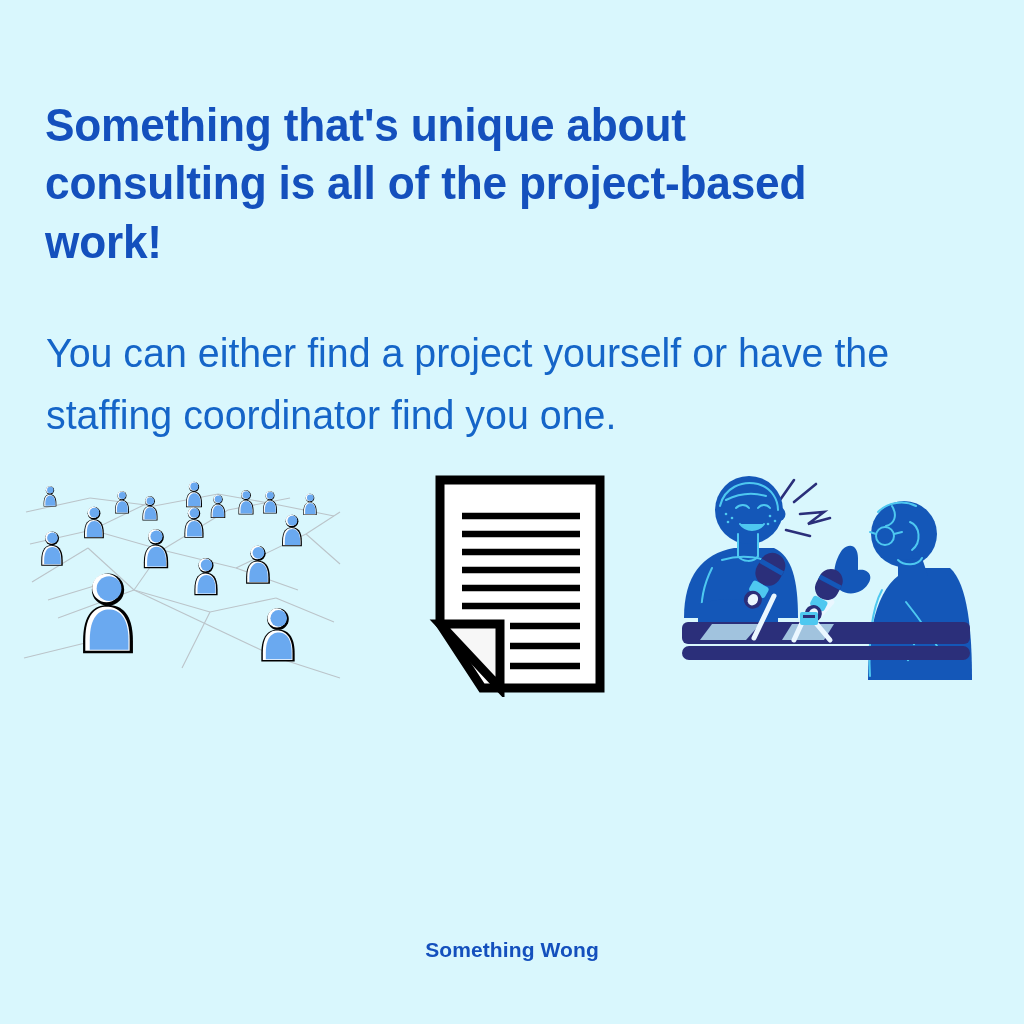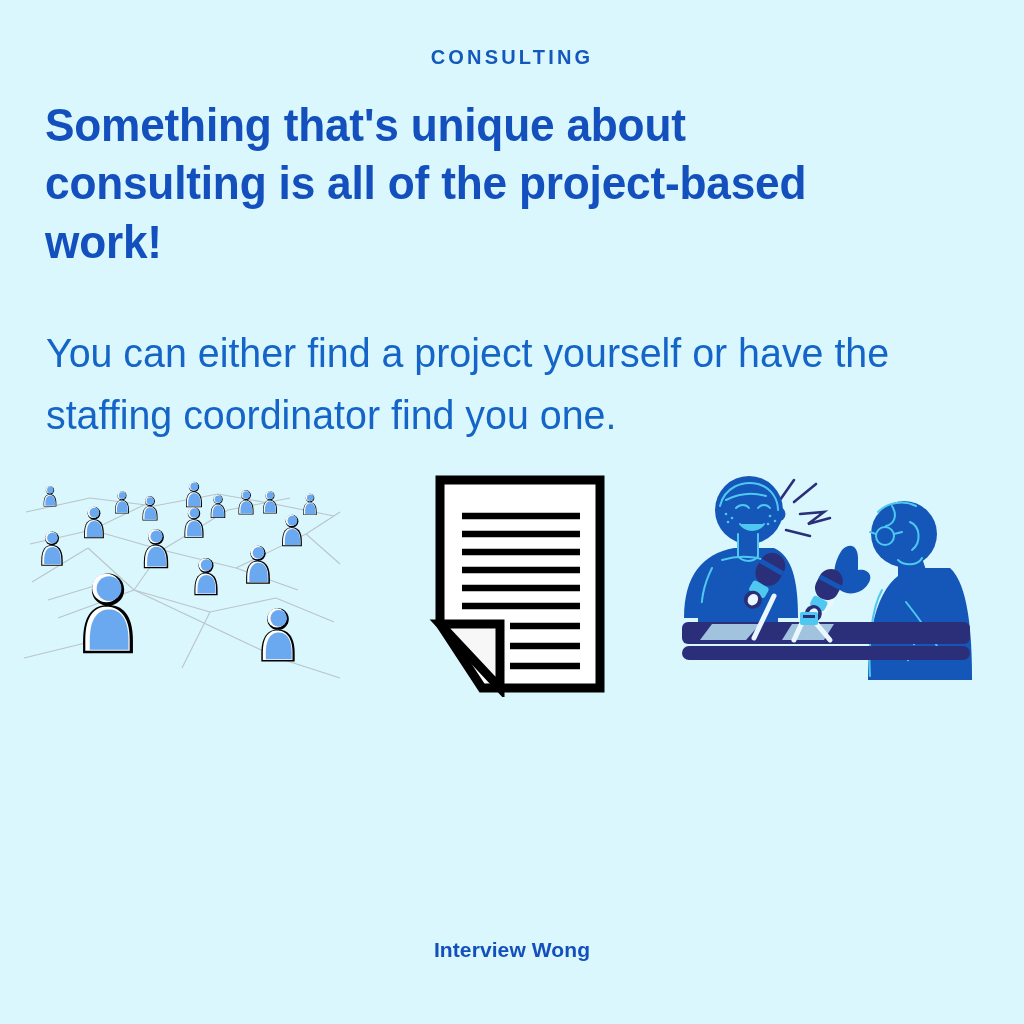--- a/index.html
+++ b/index.html
@@ -121,21 +121,20 @@
     color: #1450bd;
     letter-spacing: 0.1px;
     font-family: "Liberation Sans Narrow", "Liberation Sans", sans-serif;
   }
 </style>
 </head>
 <body>
 
 <div class="slide">
 
-  <div class="eyebrow">CONSULTING</div>
 
   <div class="headline">Something that's unique about consulting is all of the project-based work!</div>
 
   <div class="subcopy">You can either find a project yourself or have the staffing coordinator find you one.</div>
 
   <div class="illo-row">
 
     <div class="illo illo-network">
       <svg viewBox="0 0 320 225" width="320" height="225">
         <defs>
@@ -356,15 +355,15 @@
           <ellipse cx="1" cy="33" rx="4.5" ry="5.5" fill="#eaf7ff"></ellipse>
         </g>
 
         <rect x="118" y="140" width="18" height="13" rx="2" fill="#4ec8f0"></rect>
         <rect x="121" y="143" width="12" height="3" fill="#2b2f7a"></rect>
       </svg>
     </div>
   </div>
 
 
-  <div class="footer">Interview Wong</div>
+  <div class="footer">Something Wong</div>
 
 </div>
 
 </body></html>

